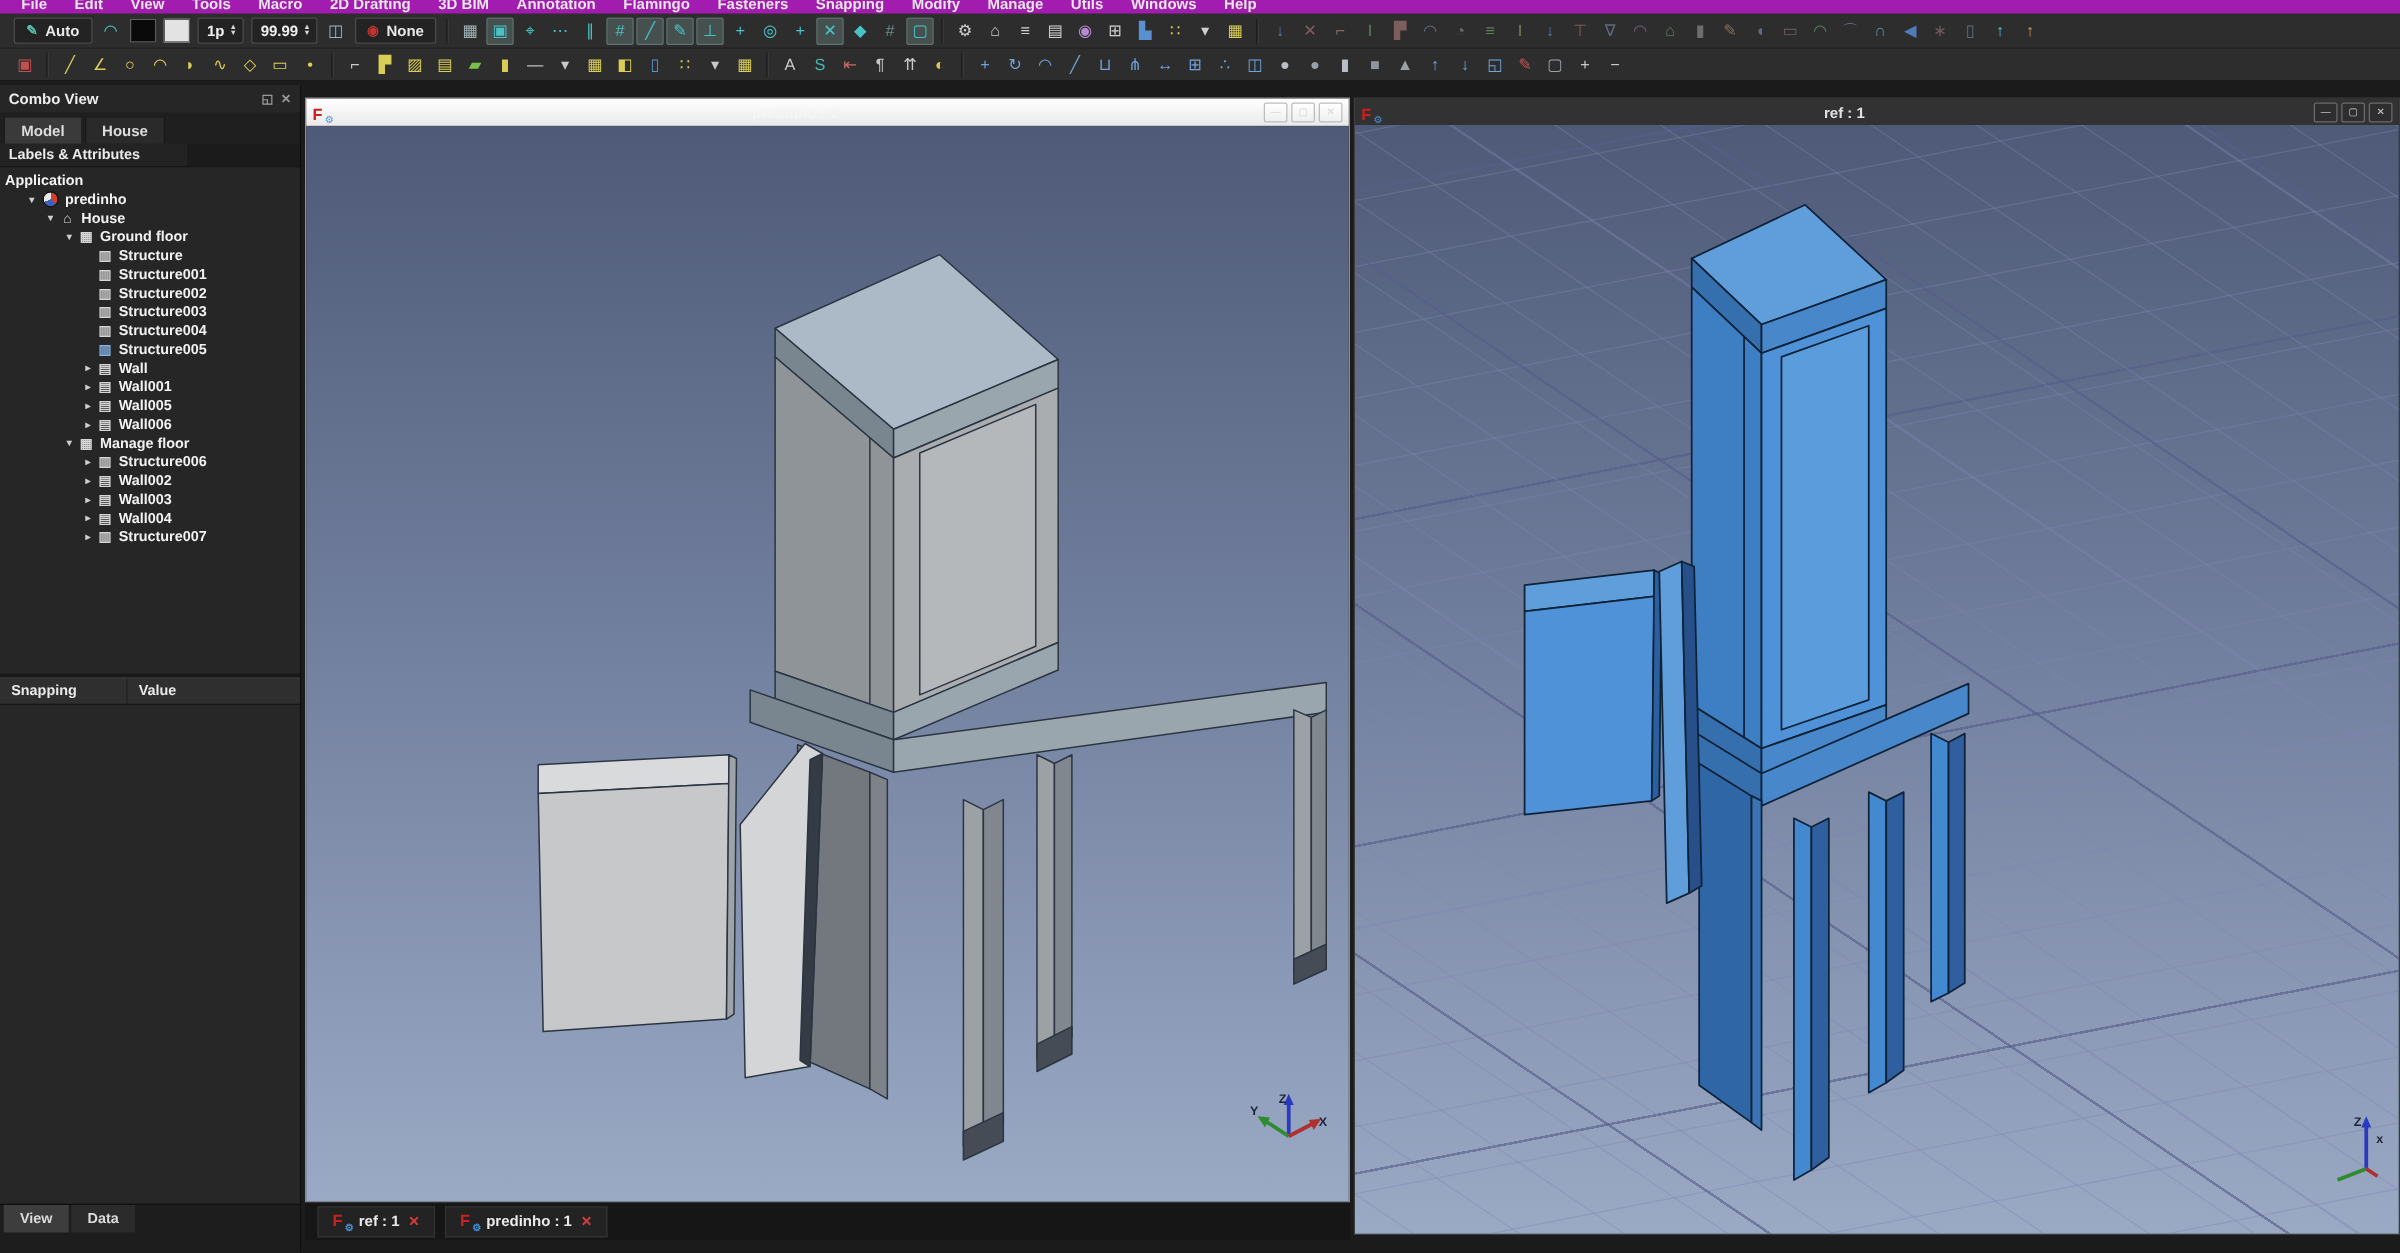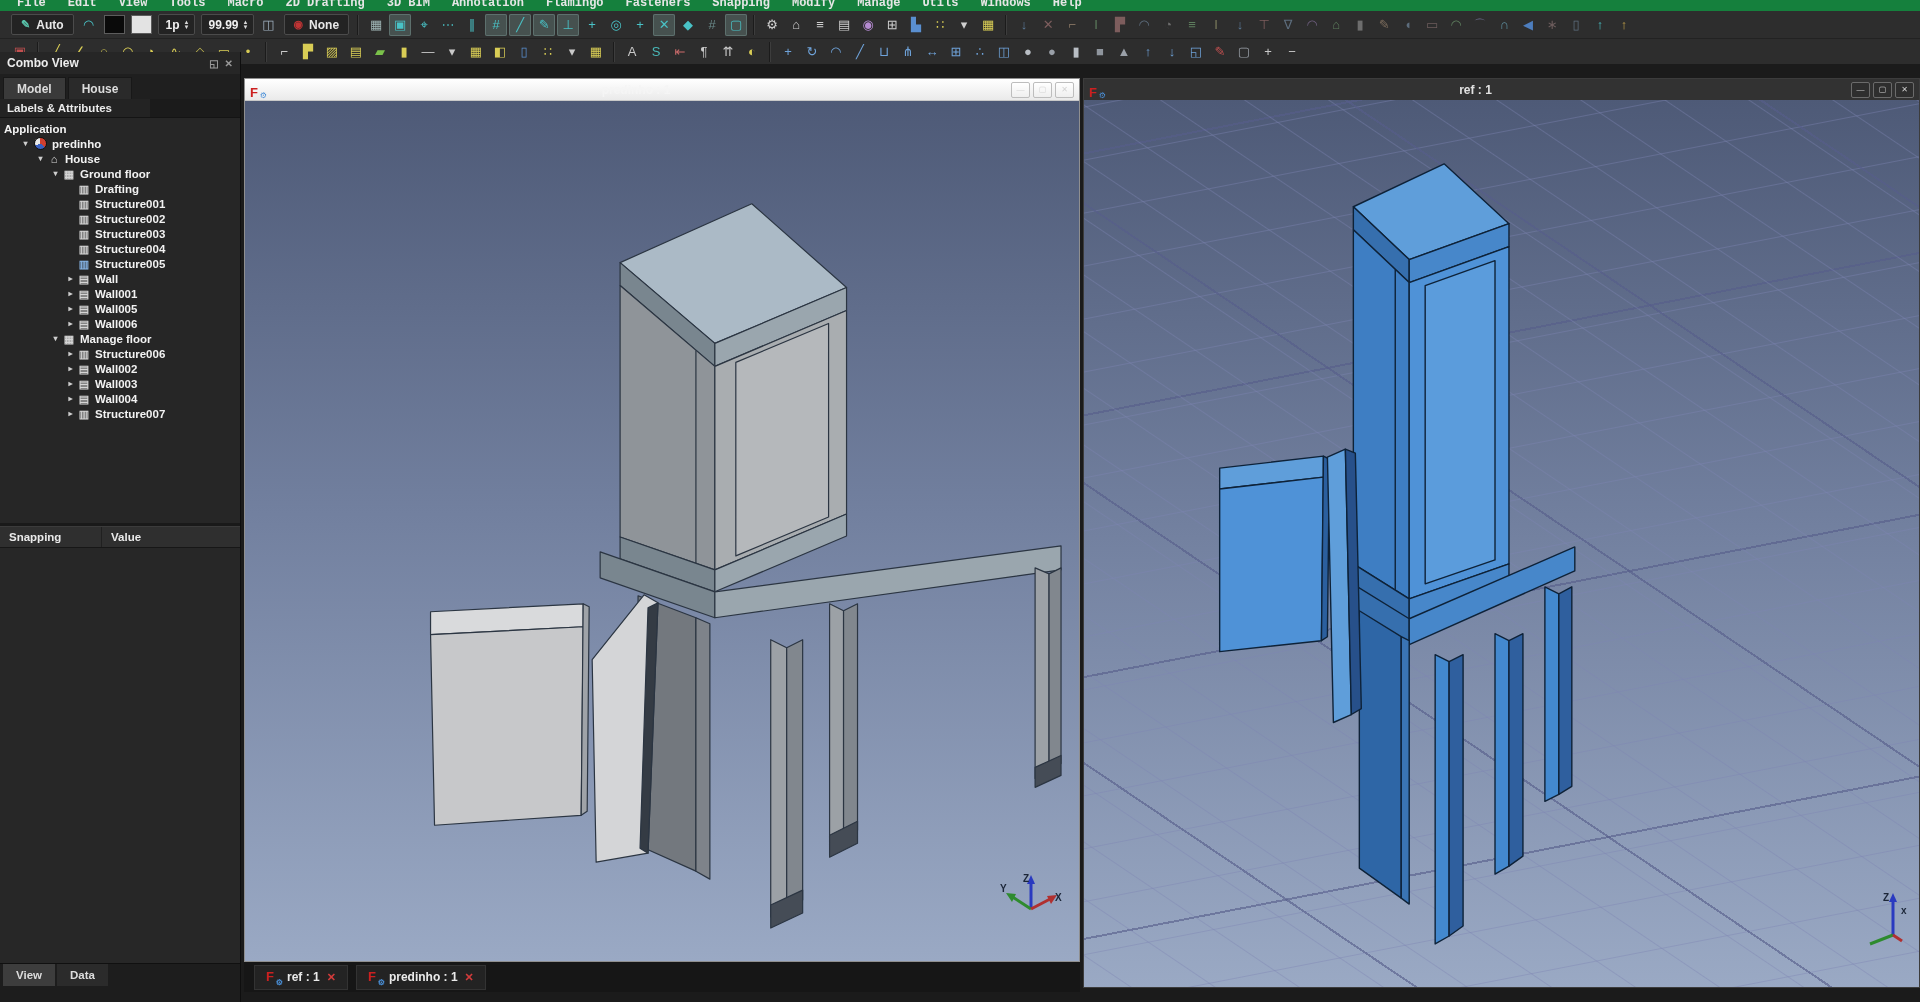--- a/index.html
+++ b/index.html
@@ -1,38 +1,38 @@
 <!DOCTYPE html>
 <html><head>
 <meta charset="utf-8">
 <style>
   html,body{margin:0;padding:0;}
   body{width:1920px;height:1002px;background:#1c1c1c;overflow:hidden;
        font-family:"Liberation Sans",sans-serif;-webkit-font-smoothing:antialiased;position:relative;}
 
   
-  #menubar{height:11px;background:#15803d;display:flex;padding-left:6px;overflow:hidden;font-family:Liberation Mono, monospace;}
+  #menubar{height:11px;background:#a21caf;display:flex;padding-left:6px;overflow:hidden;}
   .menu-item{color:#e6e6e6;font-size:12px;font-weight:700;padding:0 11px;margin-top:-5px;line-height:16px;white-space:nowrap;}
 
   
   #toolbar1{height:27px;background:#2d2d2d;border-bottom:1px solid #222;display:flex;align-items:center;padding-left:8px;}
   #toolbar2{height:25px;background:#2d2d2d;border-bottom:1px solid #161616;display:flex;align-items:center;padding-left:8px;}
   .tb-btn{width:22px;height:22px;display:flex;align-items:center;justify-content:center;border-radius:2px;margin:0 1px;font-size:13px;flex:none;cursor:default;}
   .tb-btn.pressed{background:#46514f;box-shadow:inset 0 0 0 1px #5d706d;}
   .tb-sep{width:0;height:20px;border-left:1px solid #1b1b1b;border-right:1px solid #3d3d3d;margin:0 5px;flex:none;}
   .combo{height:19px;background:#232323;border:1px solid #4b4b4b;border-radius:2px;color:#e8e8e8;font-size:12px;font-weight:700;display:flex;align-items:center;gap:6px;padding:0 9px;margin:0 3px;flex:none;}
   .combo .combo-ico{font-size:11px;}
   .swatch{width:19px;height:17px;border:1px solid #5c5c5c;margin:0 3px;flex:none;}
   .spin{height:19px;display:flex;align-items:center;gap:4px;background:#232323;border:1px solid #4b4b4b;border-radius:2px;color:#f0f0f0;font-size:12px;font-weight:700;padding:0 4px 0 7px;margin:0 3px;flex:none;}
   .spin-arrows{display:flex;flex-direction:column;justify-content:center;}
   .spin-arrows span{font-size:6px;line-height:5px;color:#d8d8d8;}
   #row1-icons,#row2-icons{display:flex;align-items:center;}
 
   
-  #left-panel{position:absolute;left:0;top:52px;width:240px;bottom:0;background:#262626;border-right:1px solid #0e0e0e;display:flex;flex-direction:column;}
+  #left-panel{position:absolute;left:0;top:68px;width:240px;bottom:0;background:#262626;border-right:1px solid #0e0e0e;display:flex;flex-direction:column;}
   .panel-title{height:22px;display:flex;align-items:center;padding:0 7px;color:#ededed;font-size:12px;font-weight:700;background:#262626;}
   .panel-title .spacer{flex:1;}
   .dock-ico{color:#9a9a9a;font-size:10px;margin-left:6px;}
   .panel-tabs{height:25px;background:#1f1f1f;display:flex;align-items:flex-end;padding-left:3px;gap:2px;}
   .ptab{padding:4px 13px 3px;font-size:12px;font-weight:700;color:#dcdcdc;background:#2a2a2a;border:1px solid #181818;border-bottom:none;}
   .ptab.active{background:#3a3a3a;}
   .labels-header{height:18px;background:linear-gradient(90deg,#232323 0 150px,#1b1b1b 150px);color:#eaeaea;font-weight:700;font-size:11.5px;display:flex;align-items:center;padding-left:7px;border-bottom:1px solid #141414;}
   #tree{height:402px;overflow:hidden;padding-top:3px;background:#262626;}
   .tree-row{display:flex;align-items:center;height:15px;color:#f2f2f2;font-size:11.5px;font-weight:700;white-space:nowrap;}
   .tree-arrow{width:13px;font-size:8px;color:#cfcfcf;text-align:center;flex:none;}
@@ -484,21 +484,21 @@
         <span>House</span>
       </div>
       <div class="tree-row" style="padding-left: 49px;">
         <span class="tree-arrow">▾</span>
         <span class="tree-icon">▦</span>
         <span>Ground floor</span>
       </div>
       <div class="tree-row" style="padding-left: 64px;">
         <span class="tree-arrow"></span>
         <span class="tree-icon">▥</span>
-        <span>Drafting</span>
+        <span>Structure</span>
       </div>
       <div class="tree-row" style="padding-left: 64px;">
         <span class="tree-arrow"></span>
         <span class="tree-icon">▥</span>
         <span>Structure001</span>
       </div>
       <div class="tree-row" style="padding-left: 64px;">
         <span class="tree-arrow"></span>
         <span class="tree-icon">▥</span>
         <span>Structure002</span>

